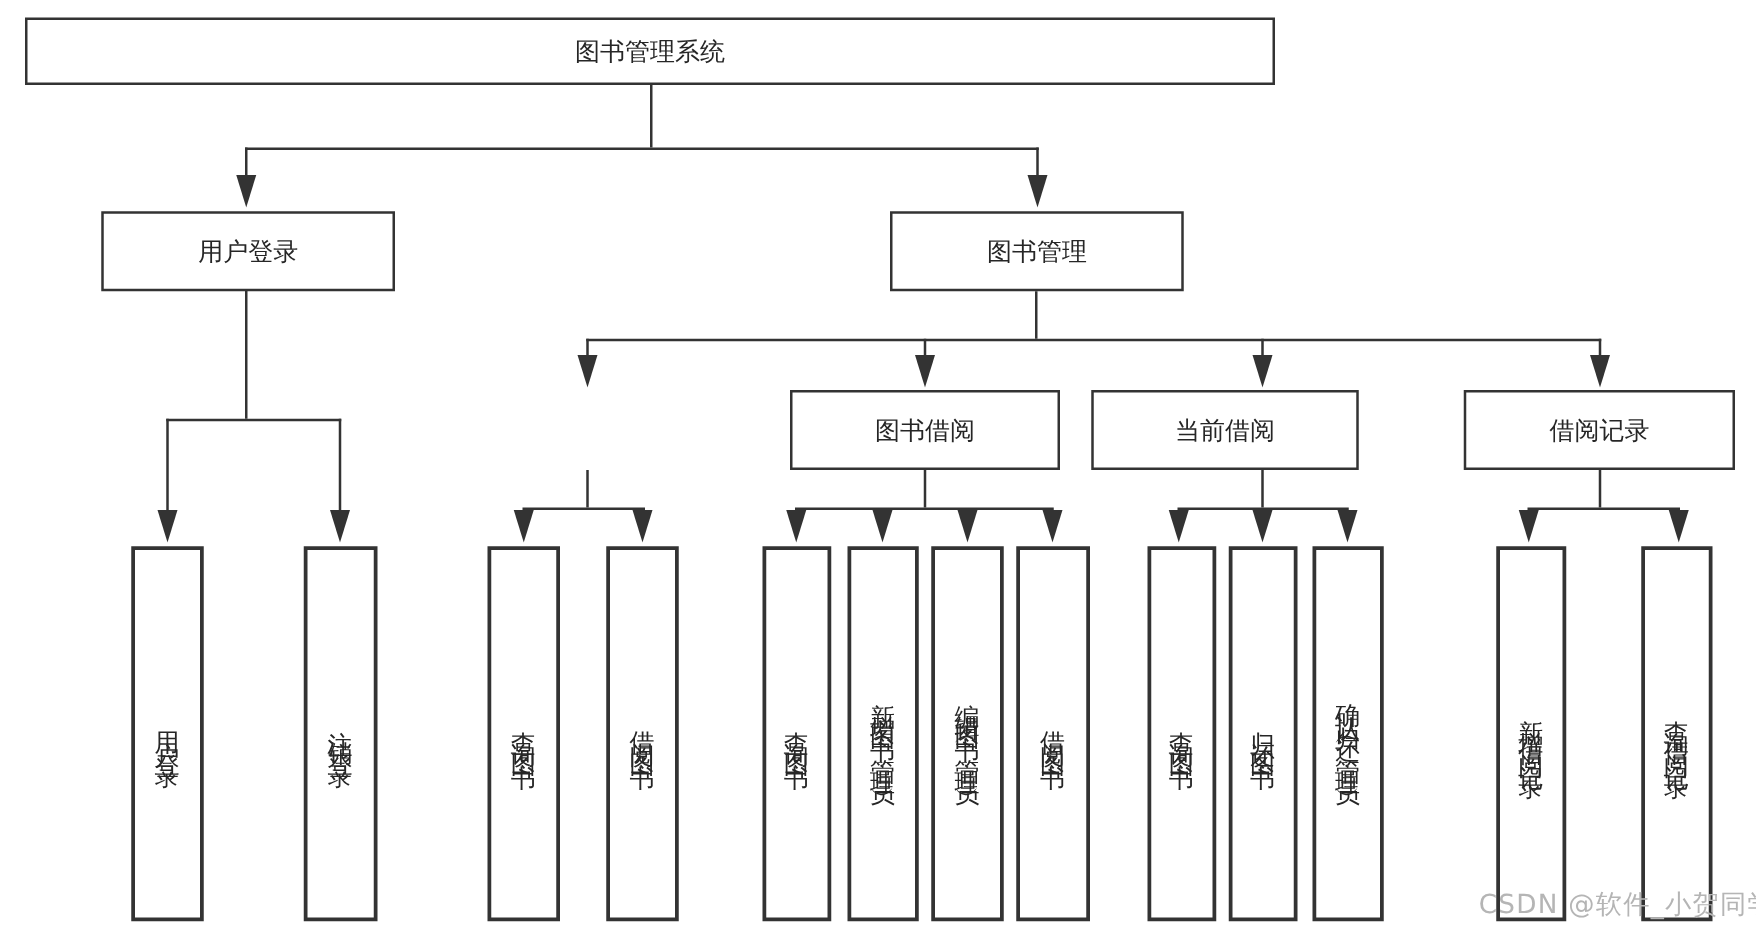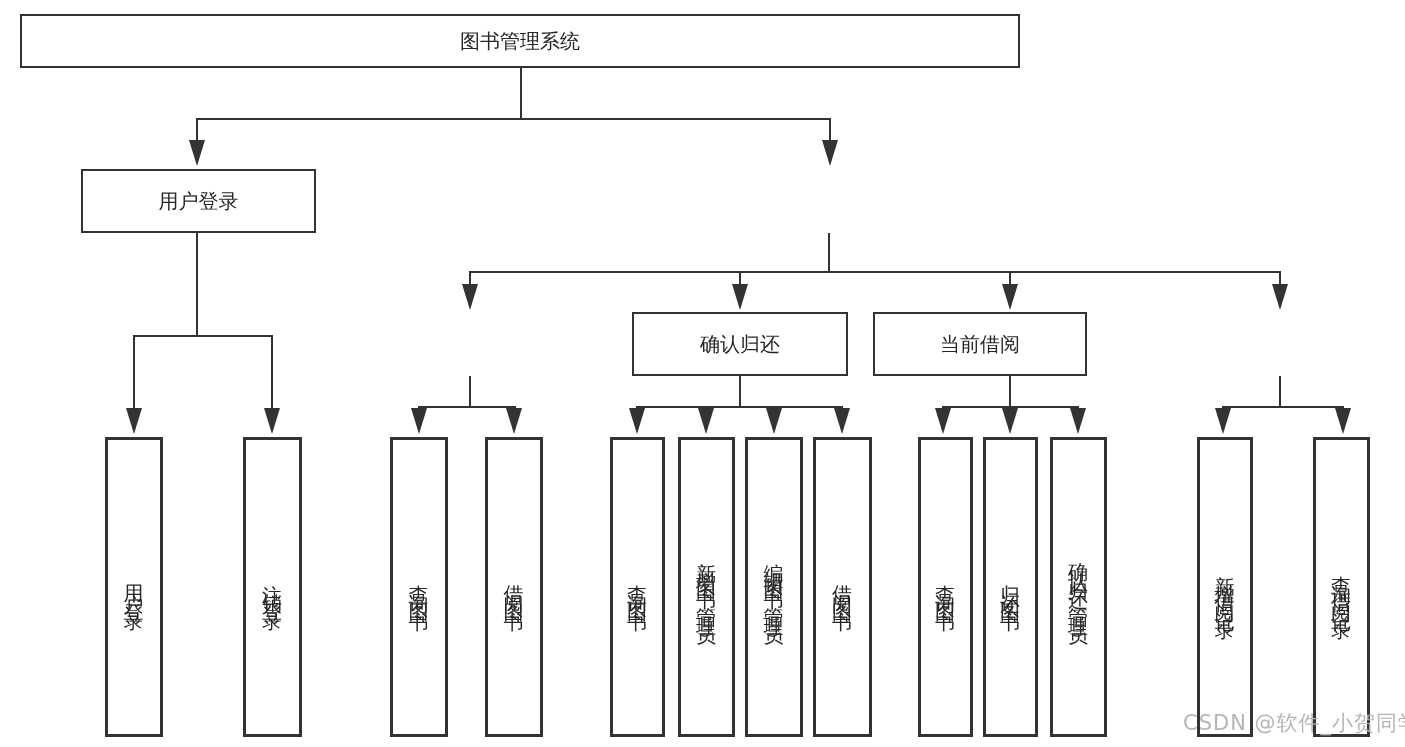--- a/index.html
+++ b/index.html
@@ -36,23 +36,25 @@
   }
 </style>
 </head>
 <body>
 
 <div id="canvas" style="--line: #333333; --text: #262626; --wm: #b5b5b5; --bg: #ffffff;">
 
   <div class="node" style="left:20px;top:14px;width:1000px;height:54px">图书管理系统</div>
 
   <div class="node" style="left:81px;top:169px;width:235px;height:64px">用户登录</div>
+  <div class="node" style="left:712px;top:169px;width:235px;height:64px">图书管理</div>
 
-  <div class="node" style="left:632px;top:312px;width:216px;height:64px">确认归还</div>
+  <div class="node" style="left:632px;top:312px;width:216px;height:64px">图书借阅</div>
   <div class="node" style="left:873px;top:312px;width:214px;height:64px">当前借阅</div>
+  <div class="node" style="left:1171px;top:312px;width:217px;height:64px">借阅记录</div>
 
   <div class="node leaf" style="left:105px;top:437px;width:58px;height:300px">用户登录</div>
   <div class="node leaf" style="left:243px;top:437px;width:59px;height:300px">注销登录</div>
 
   <div class="node leaf" style="left:390px;top:437px;width:58px;height:300px">查询图书</div>
   <div class="node leaf" style="left:485px;top:437px;width:58px;height:300px">借阅图书</div>
 
   <div class="node leaf" style="left:610px;top:437px;width:55px;height:300px">查询图书</div>
   <div class="node leaf" style="left:678px;top:437px;width:57px;height:300px">新增图书（管理员）</div>
   <div class="node leaf" style="left:745px;top:437px;width:58px;height:300px">编辑图书（管理员）</div>

